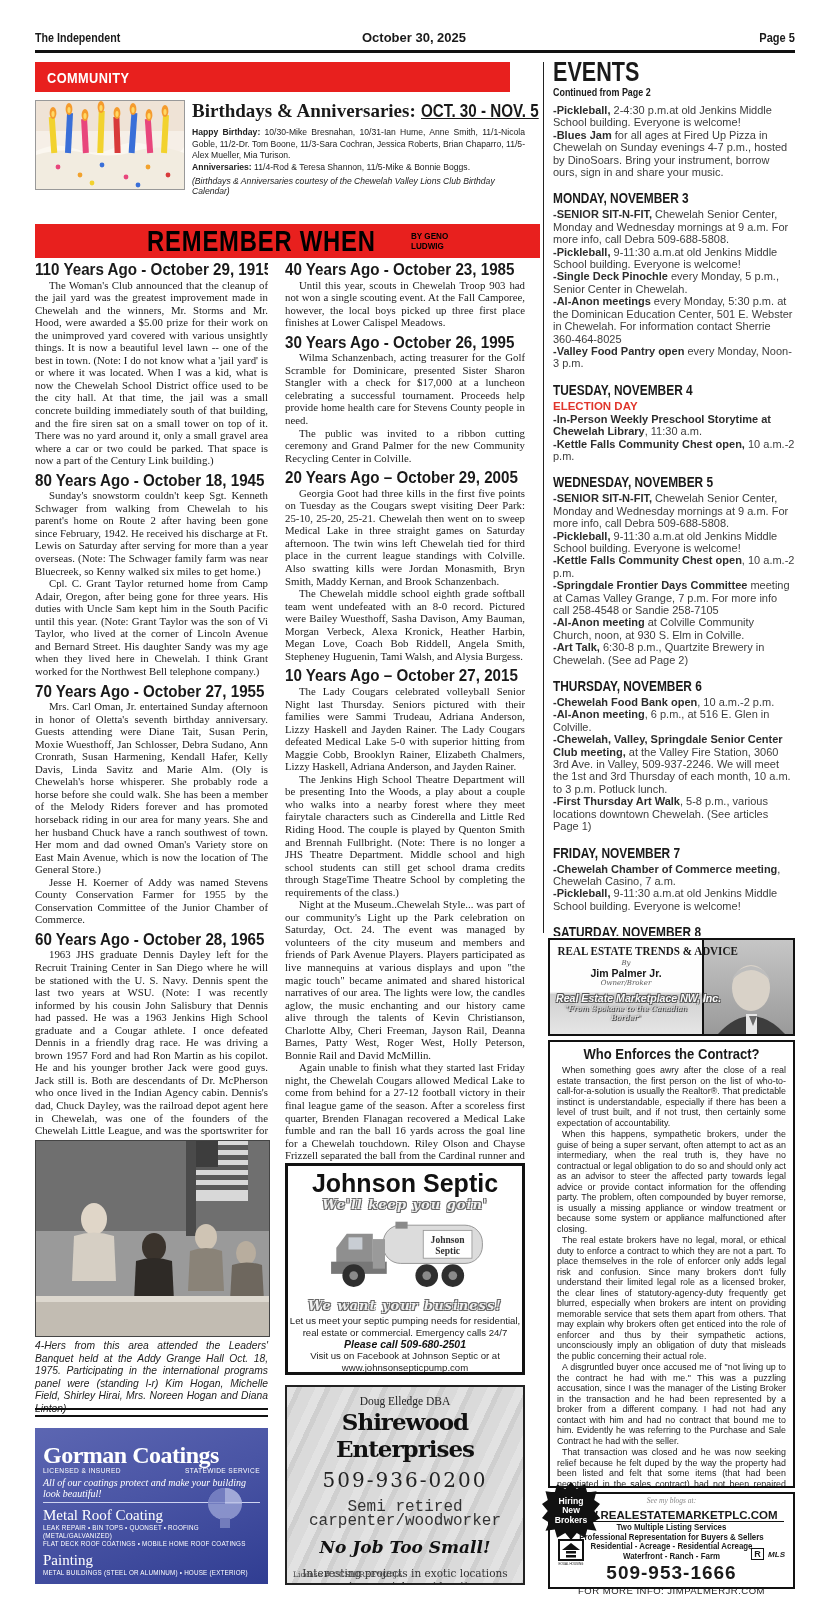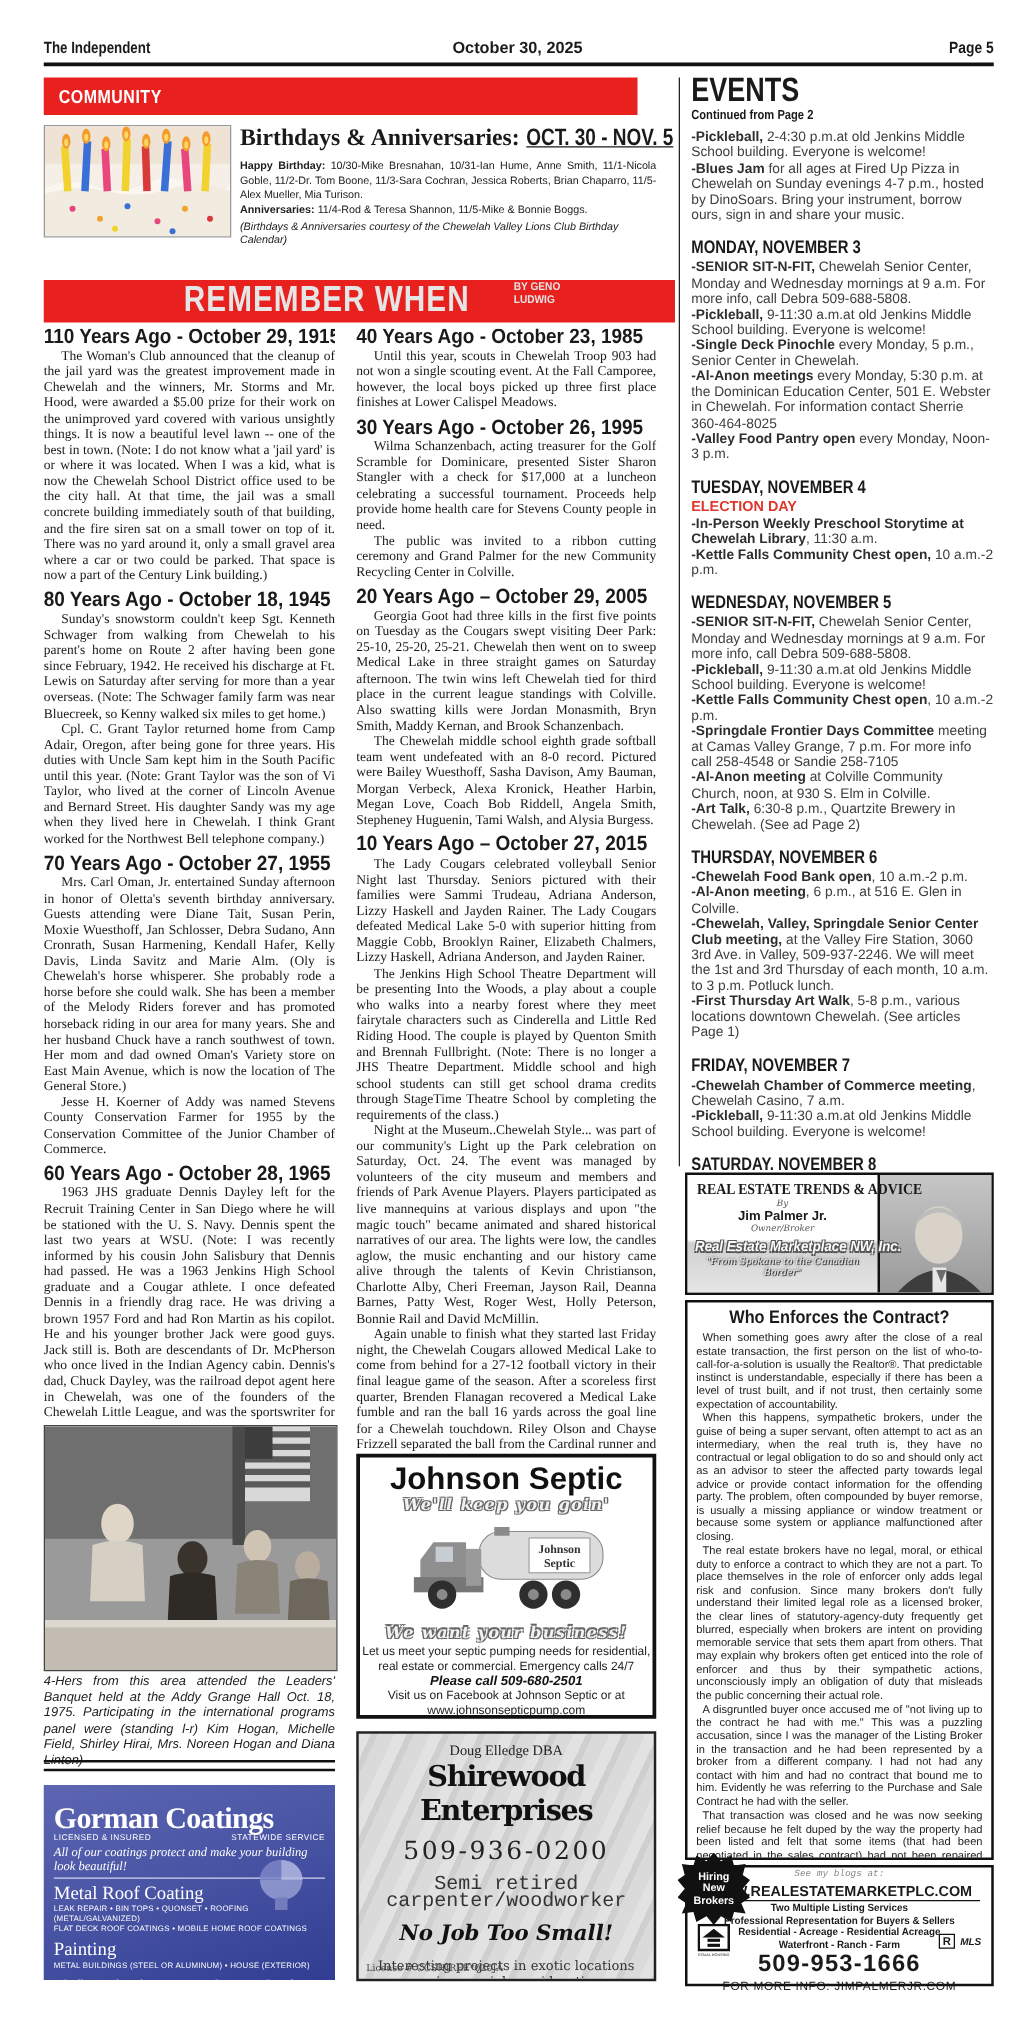--- a/index.html
+++ b/index.html
@@ -18,21 +18,21 @@
   
   .cake{position:absolute;left:35px;top:100px;width:148px;height:88px;border:1px solid #999;overflow:hidden;}
   .bday{position:absolute;left:192px;top:100px;width:333px;}
   .bday-title{font-size:19px;font-weight:bold;font-family:"Liberation Serif",serif;white-space:nowrap;}
   .bday-title .range{font-family:"Liberation Sans",sans-serif;font-weight:bold;text-decoration:underline;transform:scaleX(.8);display:inline-block;transform-origin:left;}
   .bday-body{margin-top:5px;font-family:"Liberation Sans",sans-serif;font-size:8.6px;line-height:11.5px;text-align:justify;color:#222;}
   .bday-body b{font-weight:bold;}
   .bday-court{margin-top:3px;font-family:"Liberation Sans",sans-serif;font-style:italic;font-size:8.6px;color:#222;}
 
   
-  .rw-banner{position:absolute;left:35px;top:224px;width:505px;height:34px;background:#e8201e;color:#e5e5e5;display:flex;align-items:flex-start;justify-content:center;gap:10px;}
+  .rw-banner{position:absolute;left:35px;top:224px;width:505px;height:34px;background:#e8201e;color:#000000;display:flex;align-items:center;justify-content:center;gap:10px;}
   .rw-title{font-family:"Liberation Sans",sans-serif;font-weight:bold;font-size:29px;letter-spacing:1px;transform:scaleX(.82);transform-origin:center;}
   .rw-by{font-family:"Liberation Sans",sans-serif;font-weight:bold;font-size:9px;line-height:10px;transform:scaleX(.9);transform-origin:left;}
 
   
   .rw-col{position:absolute;font-size:10.8px;line-height:12.55px;text-align:justify;overflow:hidden;}
   #rw-col1{left:35px;top:263px;width:233px;height:874px;}
   #rw-col2{left:285px;top:263px;width:240px;height:898px;}
   .rw-heading{font-family:"Liberation Sans",sans-serif;font-weight:bold;font-size:16.5px;margin:7px 0 3px 0;transform:scaleX(.92);transform-origin:left;white-space:nowrap;}
   .rw-col .rw-heading:first-child{margin-top:0;}
   .rw-para{margin:0;text-indent:14px;}
@@ -94,21 +94,21 @@
 
   
   .re-article{position:absolute;left:548px;top:1040px;width:247px;height:448px;border:2px solid #111;box-sizing:border-box;padding:4px 7px;overflow:hidden;background:#fff;}
   .art-title{font-family:"Liberation Sans",sans-serif;font-weight:bold;font-size:14.5px;text-align:center;margin-bottom:3px;transform:scaleX(.9);transform-origin:center;}
   .art-para{margin:0 0 1px 0;font-family:"Liberation Sans",sans-serif;font-size:8.9px;line-height:10.5px;text-align:justify;color:#222;text-indent:5px;}
 
   
   .re-ad{position:absolute;left:548px;top:1492px;width:247px;height:97px;border:2px solid #111;box-sizing:border-box;background:#fff;overflow:visible;text-align:center;}
   .badge{position:absolute;left:-8px;top:-12px;width:58px;height:58px;background:#111;color:#fff;display:flex;align-items:center;justify-content:center;font-family:"Liberation Sans",sans-serif;font-weight:bold;font-size:8.6px;line-height:9.5px;
     clip-path:polygon(50% 0,60% 12%,74% 4%,78% 18%,94% 16%,90% 31%,100% 38%,90% 50%,100% 62%,88% 70%,94% 84%,78% 82%,74% 96%,60% 88%,50% 100%,40% 88%,26% 96%,22% 82%,6% 84%,12% 70%,0 62%,10% 50%,0 38%,10% 31%,6% 16%,22% 18%,26% 4%,40% 12%);}
-  .ra-blogs{font-family:Liberation Mono, monospace;font-style:italic;font-size:7.5px;color:#888;margin-top:2px;}
+  .ra-blogs{font-family:Liberation Serif, serif;font-style:italic;font-size:7.5px;color:#888;margin-top:2px;}
   .ra-web{font-family:"Liberation Sans",sans-serif;font-weight:bold;font-size:11.5px;border-bottom:1px solid #111;display:inline-block;padding:0 6px;}
   .ra-line{font-family:"Liberation Sans",sans-serif;font-weight:bold;font-size:8.3px;line-height:9.6px;transform:scaleX(.95);transform-origin:center;}
   .ra-phone{font-family:"Liberation Sans",sans-serif;font-weight:bold;font-size:19px;letter-spacing:1px;margin-top:1px;}
   .ra-info{font-family:"Liberation Sans",sans-serif;font-size:9.5px;letter-spacing:.5px;margin-top:1px;}
   .ra-eh{position:absolute;left:8px;bottom:22px;width:26px;height:26px;}
   .ra-mls{position:absolute;right:8px;bottom:26px;font-family:"Liberation Sans",sans-serif;}
   .ra-mls .rbox{display:inline-block;border:1px solid #111;font-weight:bold;font-size:9px;padding:0 2px;}
   .ra-mls .mls{font-weight:bold;font-style:italic;font-size:8px;}
 </style>
 </head>

